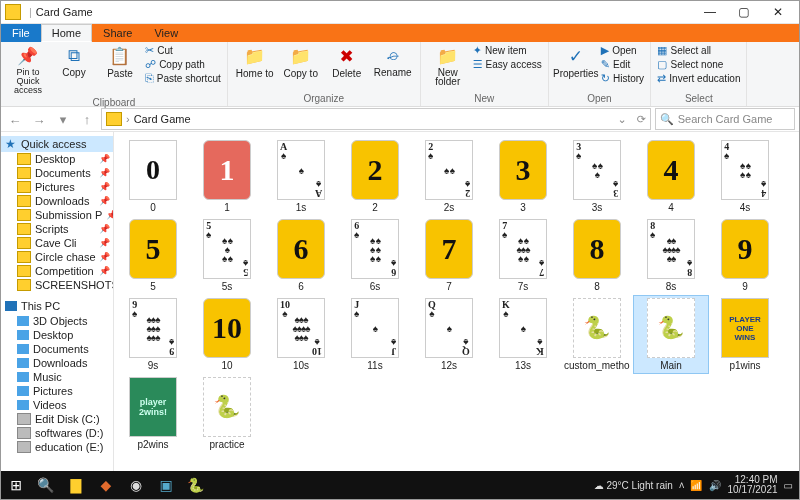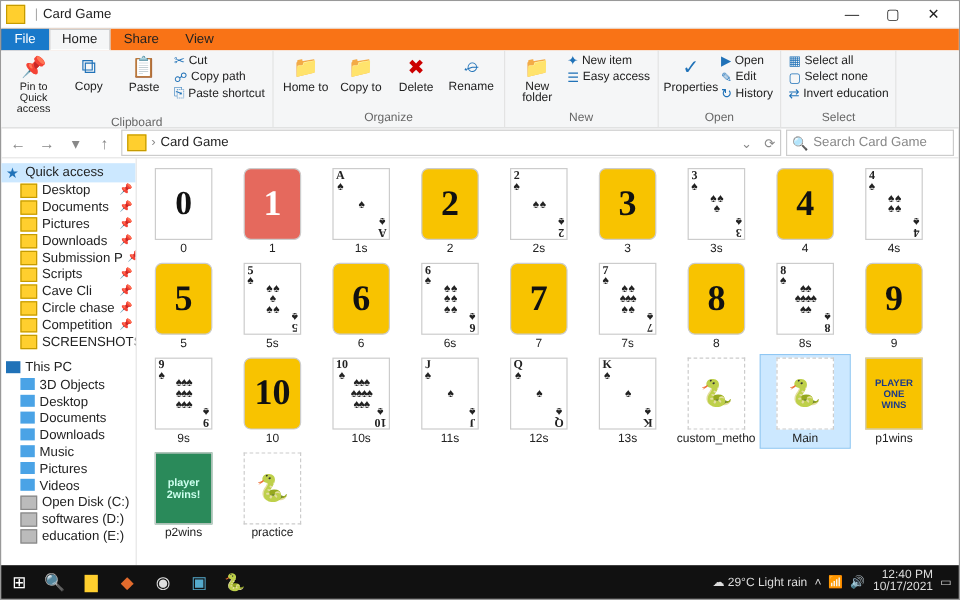--- a/index.html
+++ b/index.html
@@ -34,21 +34,21 @@
 .navbtn{width:20px;height:20px;display:flex;align-items:center;justify-content:center;color:#888;font-size:13px}
 .crumbs{flex:1;height:20px;border:1px solid #ccc;display:flex;align-items:center;padding:0 4px;gap:4px;font-size:11px}
 .crumbs .fico{width:14px;height:12px;background:#ffcf2e;border:1px solid #c59b00}
 .sbox{width:130px;height:20px;border:1px solid #ccc;display:flex;align-items:center;padding:0 4px;color:#888;gap:4px}
 
 
 .body{flex:1;display:flex;min-height:0}
 .side{width:112px;border-right:1px solid #e5e5e5;overflow:hidden;padding-top:4px}
 .side .hdr{display:flex;align-items:center;gap:4px;padding:2px 4px;font-size:11px}
 .side .hdr.qa{background:#cce8ff}
-.side .itm{display:flex;gap:4px;padding:1px 2px 1px 16px;font-size:11px;white-space:nowrap;overflow:hidden}
+.side .itm{display:flex;align-items:center;gap:4px;padding:1px 2px 1px 16px;font-size:11px;white-space:nowrap;overflow:hidden}
 .ic{width:12px;height:10px;display:inline-block;flex-shrink:0}
 .ic.folder{background:#ffcf2e;border:1px solid #c59b00}
 .ic.star{color:#2072b8;font-size:12px;line-height:10px}
 .ic.pc{background:#2072b8}
 .ic.drive{background:#bbb;border:1px solid #888}
 .ic.blue{background:#4aa3e6}
 .pin{color:#888;font-size:9px;margin-left:auto}
 
 .content{flex:1;overflow:auto;padding:6px 2px}
 .grid{display:flex;flex-wrap:wrap;gap:2px 0}
@@ -324,21 +324,21 @@
           <div class="itm">
             <span class="ic blue"></span>
             <span>Pictures</span>
           </div>
           <div class="itm">
             <span class="ic blue"></span>
             <span>Videos</span>
           </div>
           <div class="itm">
             <span class="ic drive"></span>
-            <span>Open Disk (C:)</span>
+            <span>Edit Disk (C:)</span>
           </div>
           <div class="itm">
             <span class="ic drive"></span>
             <span>softwares (D:)</span>
           </div>
           <div class="itm">
             <span class="ic drive"></span>
             <span>education (E:)</span>
           </div>
         </div>

